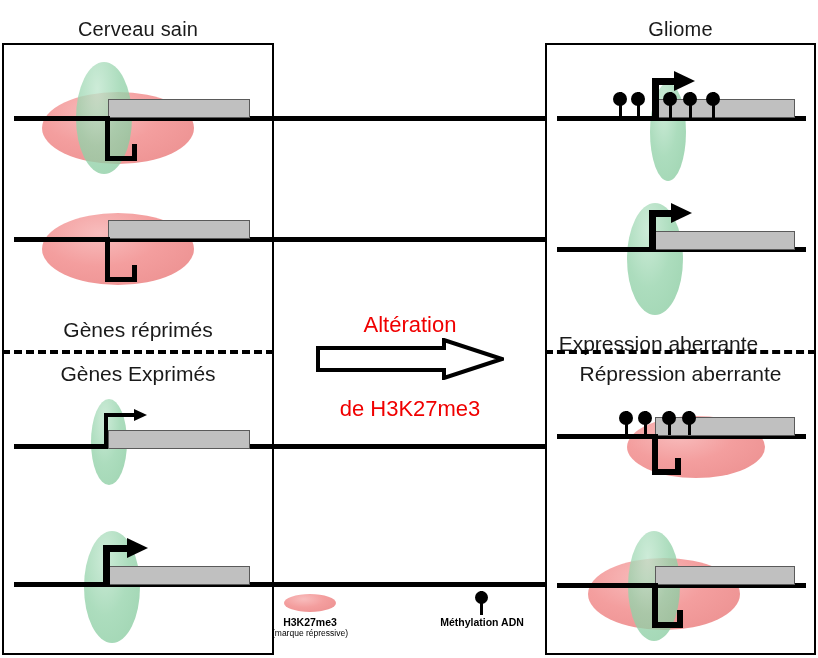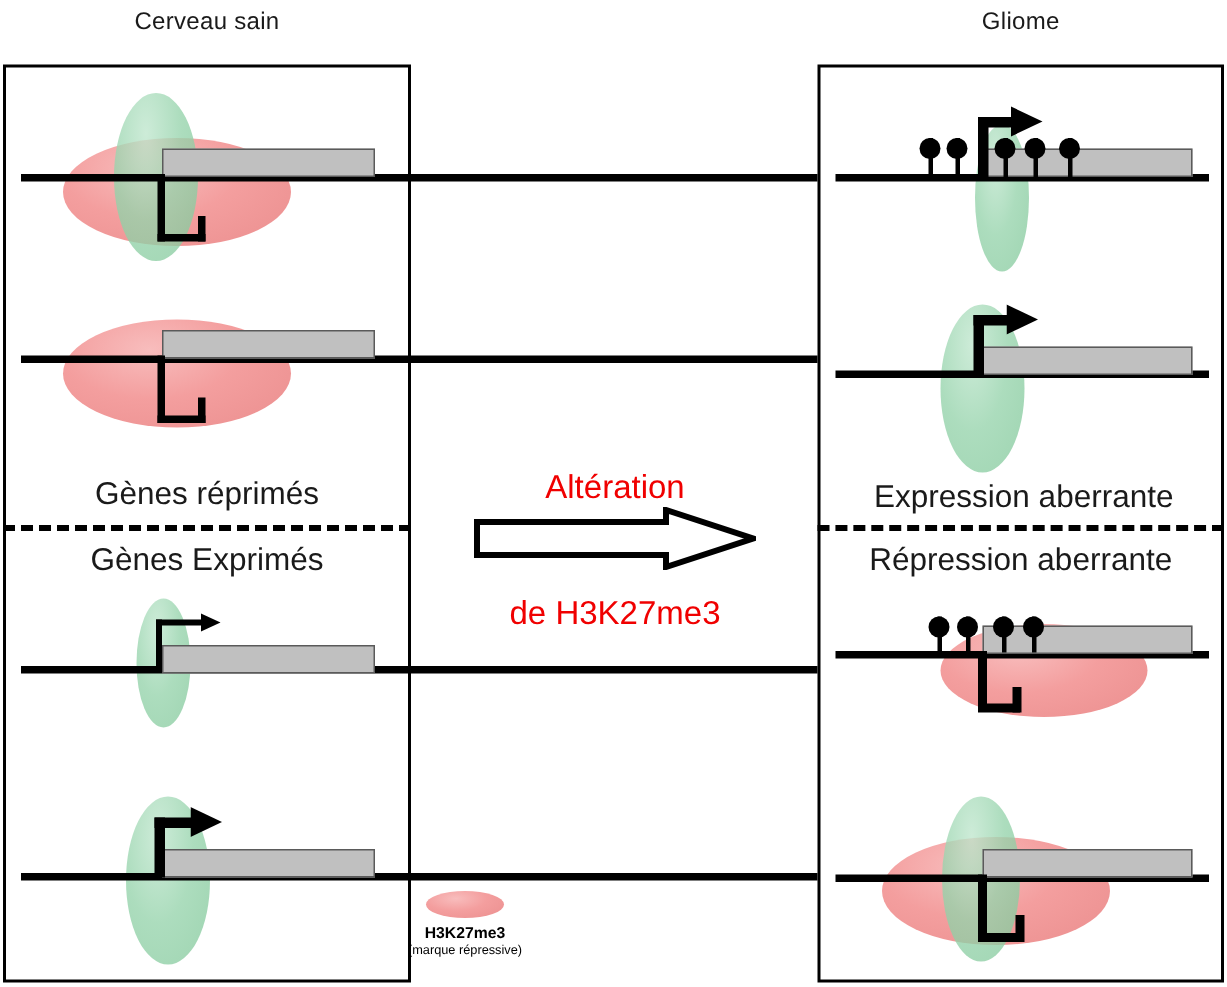--- a/index.html
+++ b/index.html
@@ -2,22 +2,22 @@
 <html><head>
 <meta charset="utf-8">
 <style>
   html,body{margin:0;padding:0;background:#ffffff;}
   body{
     width:818px;height:658px;position:relative;overflow:hidden;
     font-family:"Liberation Sans", sans-serif;
     color:#1a1a1a;
   }
   .panel-title{
-    position:absolute;top:6px;
-    font-size:16px;font-weight:400;text-align:center;
+    position:absolute;top:18px;
+    font-size:20px;font-weight:400;text-align:center;
     color:#1a1a1a;letter-spacing:0.2px;
   }
   #title-left{left:2px;width:272px;}
   #title-right{left:545px;width:271px;}
 
   .panel{
     position:absolute;top:43px;height:612px;
     border:2.5px solid #000;box-sizing:border-box;background:#fff;
   }
   #panel-left{left:2px;width:272px;}
@@ -191,21 +191,21 @@
   <div class="gene-body" style="left:652px;top:231px;width:143px;"></div>
   <div class="tss" style="left:649px;top:210px;">
     <div class="stem" style="left:0;top:0;width:7px;height:40px;"></div>
     <div class="cross" style="left:0;top:0;width:26px;height:7px;"></div>
     <svg width="22" height="26" style="position:absolute;left:22px;top:-10px;">
       <polygon points="0,3 21,13 0,23" fill="#000"></polygon>
     </svg>
   </div>
 </div>
 
-<div class="section-label" style="left:545px;top:320px;width:227px;padding-left:24px;">Expression aberrante</div>
+<div class="section-label" style="left:545px;top:332px;width:227px;">Expression aberrante</div>
 <div class="divider" id="divider-right"></div>
 <div class="section-label" style="left:545px;top:362px;width:271px;">Répression aberrante</div>
 
 <div>
   <div class="ell red" style="left:627px;top:416px;width:138px;height:62px;"></div>
   <div class="dna-line" style="top:434px;left:557px;right:12px;"></div>
   <div class="gene-body" style="left:655px;top:417px;width:140px;"></div>
   <div class="tss" style="left:652px;top:434px;">
     <div class="stem" style="left:0;top:0;width:6px;height:40px;"></div>
     <div class="cross" style="left:0;top:35px;width:28px;height:6px;"></div>
@@ -247,14 +247,24 @@
 
   <div class="legend-item" style="left:0px;top:0px;width:92px;">
     <div class="legend-glyph">
       <div class="ell red" style="left:20px;top:8px;width:52px;height:18px;"></div>
     </div>
     <div class="legend-name">H3K27me3</div>
     <div class="legend-sub">(marque répressive)</div>
   </div>
 
 
+  <div class="legend-item" style="left:172px;top:0px;width:92px;">
+    <div class="legend-glyph">
+      <div class="lolli" style="left:39px;top:5px;width:13px;height:24px;">
+        <div class="stick" style="height:24px;"></div>
+        <div class="head" style="width:13px;height:13px;"></div>
+      </div>
+    </div>
+    <div class="legend-name">Méthylation ADN</div>
+    <div class="legend-sub"></div>
+  </div>
 
 </div>
 
 </body></html>

